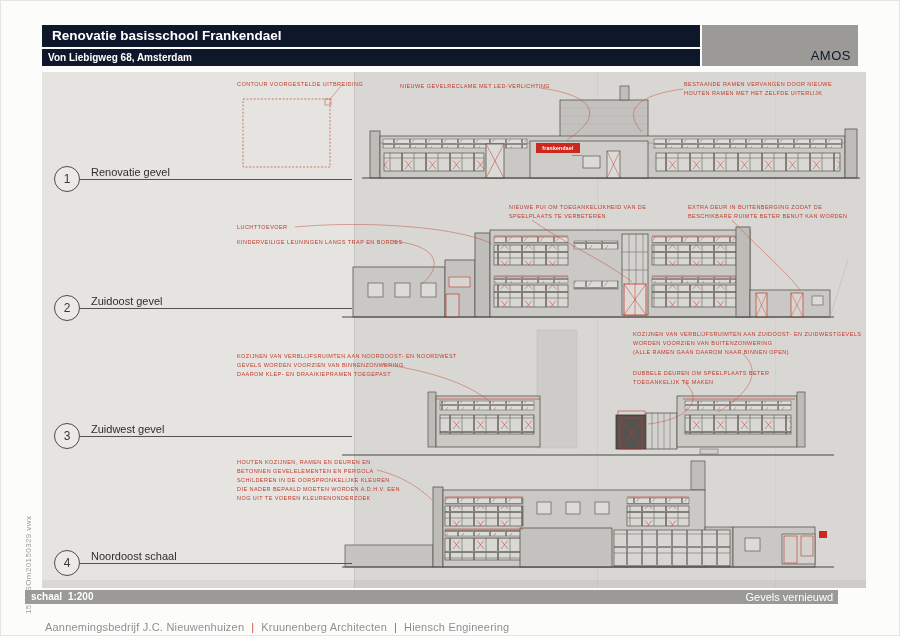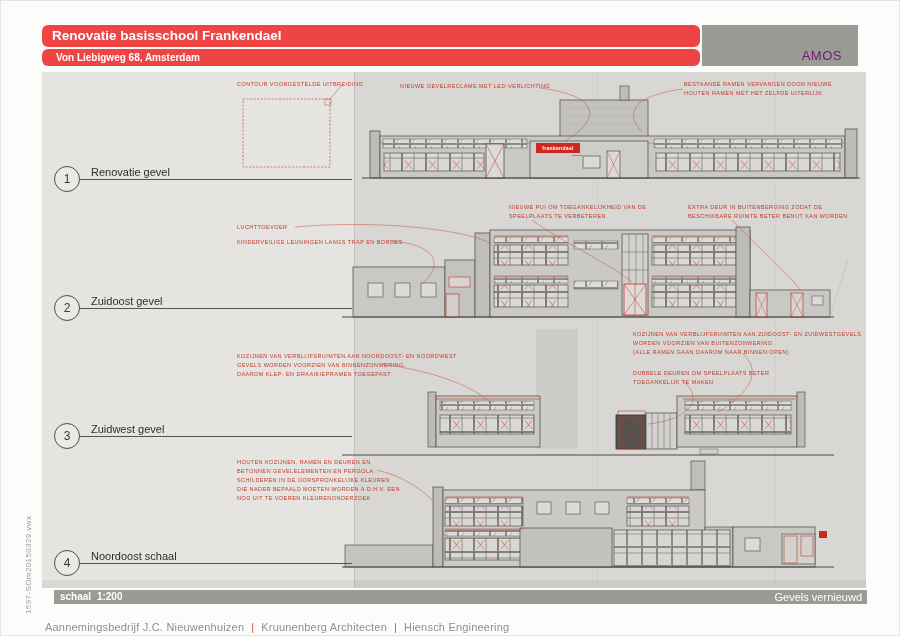--- a/index.html
+++ b/index.html
@@ -5,25 +5,25 @@
   html,body{margin:0;padding:0;}
   body{
     width:900px;height:636px;position:relative;overflow:hidden;
     background:#fcfcfb;font-family:"Liberation Sans",sans-serif;
     box-shadow:inset 0 0 0 1px #e6e5e3;
   }
   .abs{position:absolute;}
 
   
   .hdr-left{left:42px;top:25px;width:658px;}
-  .hdr-bar{background:#ef4444;color:#fff;border-radius:6px;}
+  .hdr-bar{background:#0f172a;color:#fff;}
   .hdr-title{height:22px;line-height:22px;font-size:13.5px;font-weight:bold;padding-left:10px;}
-  .hdr-sub{height:17px;line-height:17px;font-size:10px;font-weight:bold;padding-left:14px;margin-top:2px;}
+  .hdr-sub{height:17px;line-height:17px;font-size:10px;font-weight:bold;padding-left:6px;margin-top:2px;}
   .hdr-right{left:702px;top:25px;width:156px;height:41px;background:#9b9a97;}
-  .hdr-org{position:absolute;right:16px;bottom:3px;color:#701a75;font-size:13px;letter-spacing:.5px;}
+  .hdr-org{position:absolute;right:7px;bottom:3px;color:#0f172a;font-size:13px;letter-spacing:.5px;}
 
   
   .sheet{left:42px;top:72px;width:824px;height:516px;background:#d8d7d3;}
   .sheet-left{left:42px;top:72px;width:312px;height:516px;background:rgba(240,239,235,.55);}
   .fold-v{top:72px;width:1px;height:516px;background:#c6c5c1;}
   .sheet-bottom{left:42px;top:580px;width:824px;height:8px;background:rgba(0,0,0,.05);}
 
   
   .sec{position:absolute;left:54px;width:298px;height:26px;}
   .sec .circle{position:absolute;left:0;top:0;width:24px;height:24px;border:1.5px solid #4e4c48;
@@ -32,21 +32,21 @@
   .sec .lbl{position:absolute;left:37px;top:0px;font-size:11px;color:#2f2e2c;}
 
   
   .anno{position:absolute;color:#c23b2b;font-size:5.5px;line-height:9px;letter-spacing:.45px;
     white-space:pre-line;font-family:"Liberation Sans",sans-serif;}
 
   
   .draw{left:42px;top:72px;}
 
   
-  .scalebar{left:54px;top:590px;width:813px;height:14px;background:#9b9a97;color:#fff;}
+  .scalebar{left:25px;top:590px;width:813px;height:14px;background:#9b9a97;color:#fff;}
   .scale-txt{position:absolute;left:6px;top:0;line-height:14px;font-size:10px;font-weight:bold;word-spacing:3px;}
   .status-txt{position:absolute;right:5px;top:0;line-height:14px;font-size:11px;margin-left:44px;}
   .companies{left:45px;top:621px;font-size:11px;color:#8f8f8d;letter-spacing:.2px;}
   .companies .div{color:#d0564a;padding:0 7px;}
 
   .vtext{position:absolute;left:24px;top:614px;transform:rotate(-90deg);transform-origin:0 0;
     font-size:8px;color:#9d9c98;letter-spacing:.4px;white-space:nowrap;}
 </style>
 </head>
 <body>

